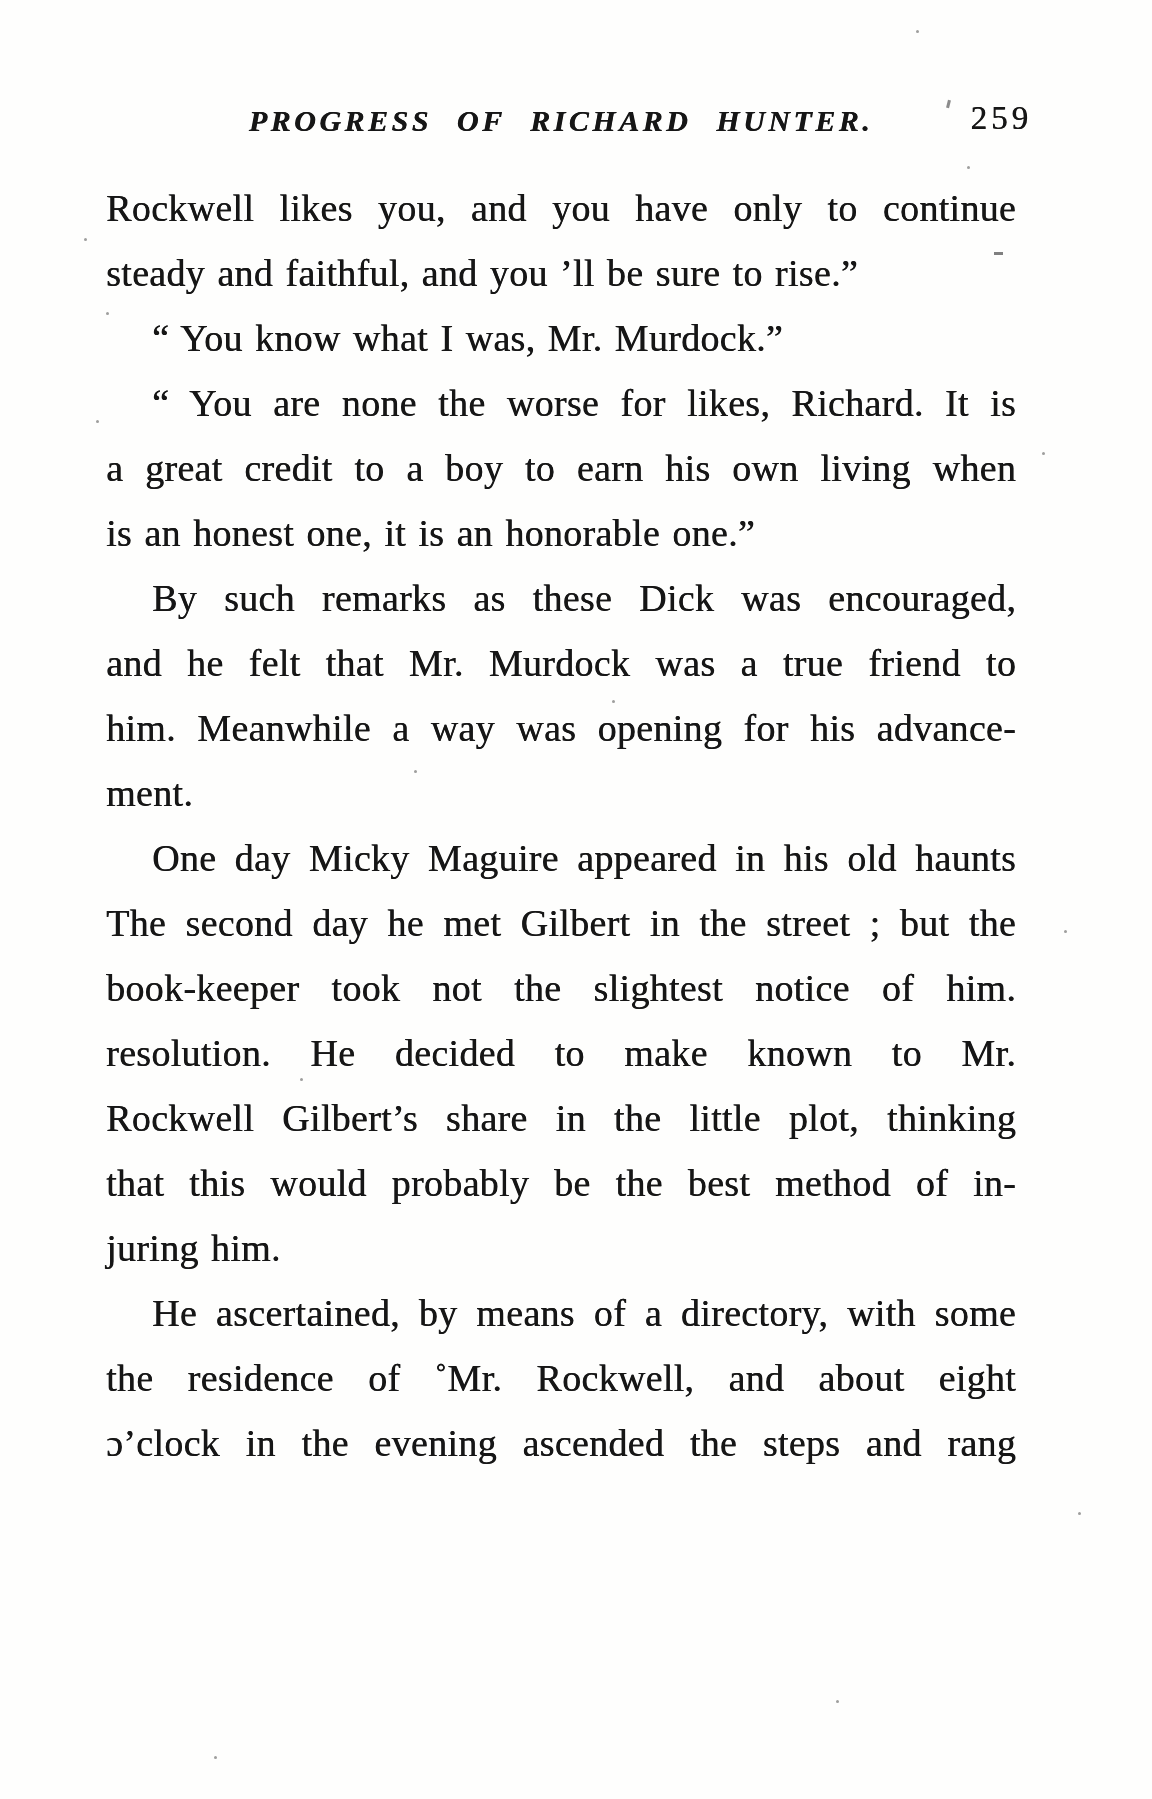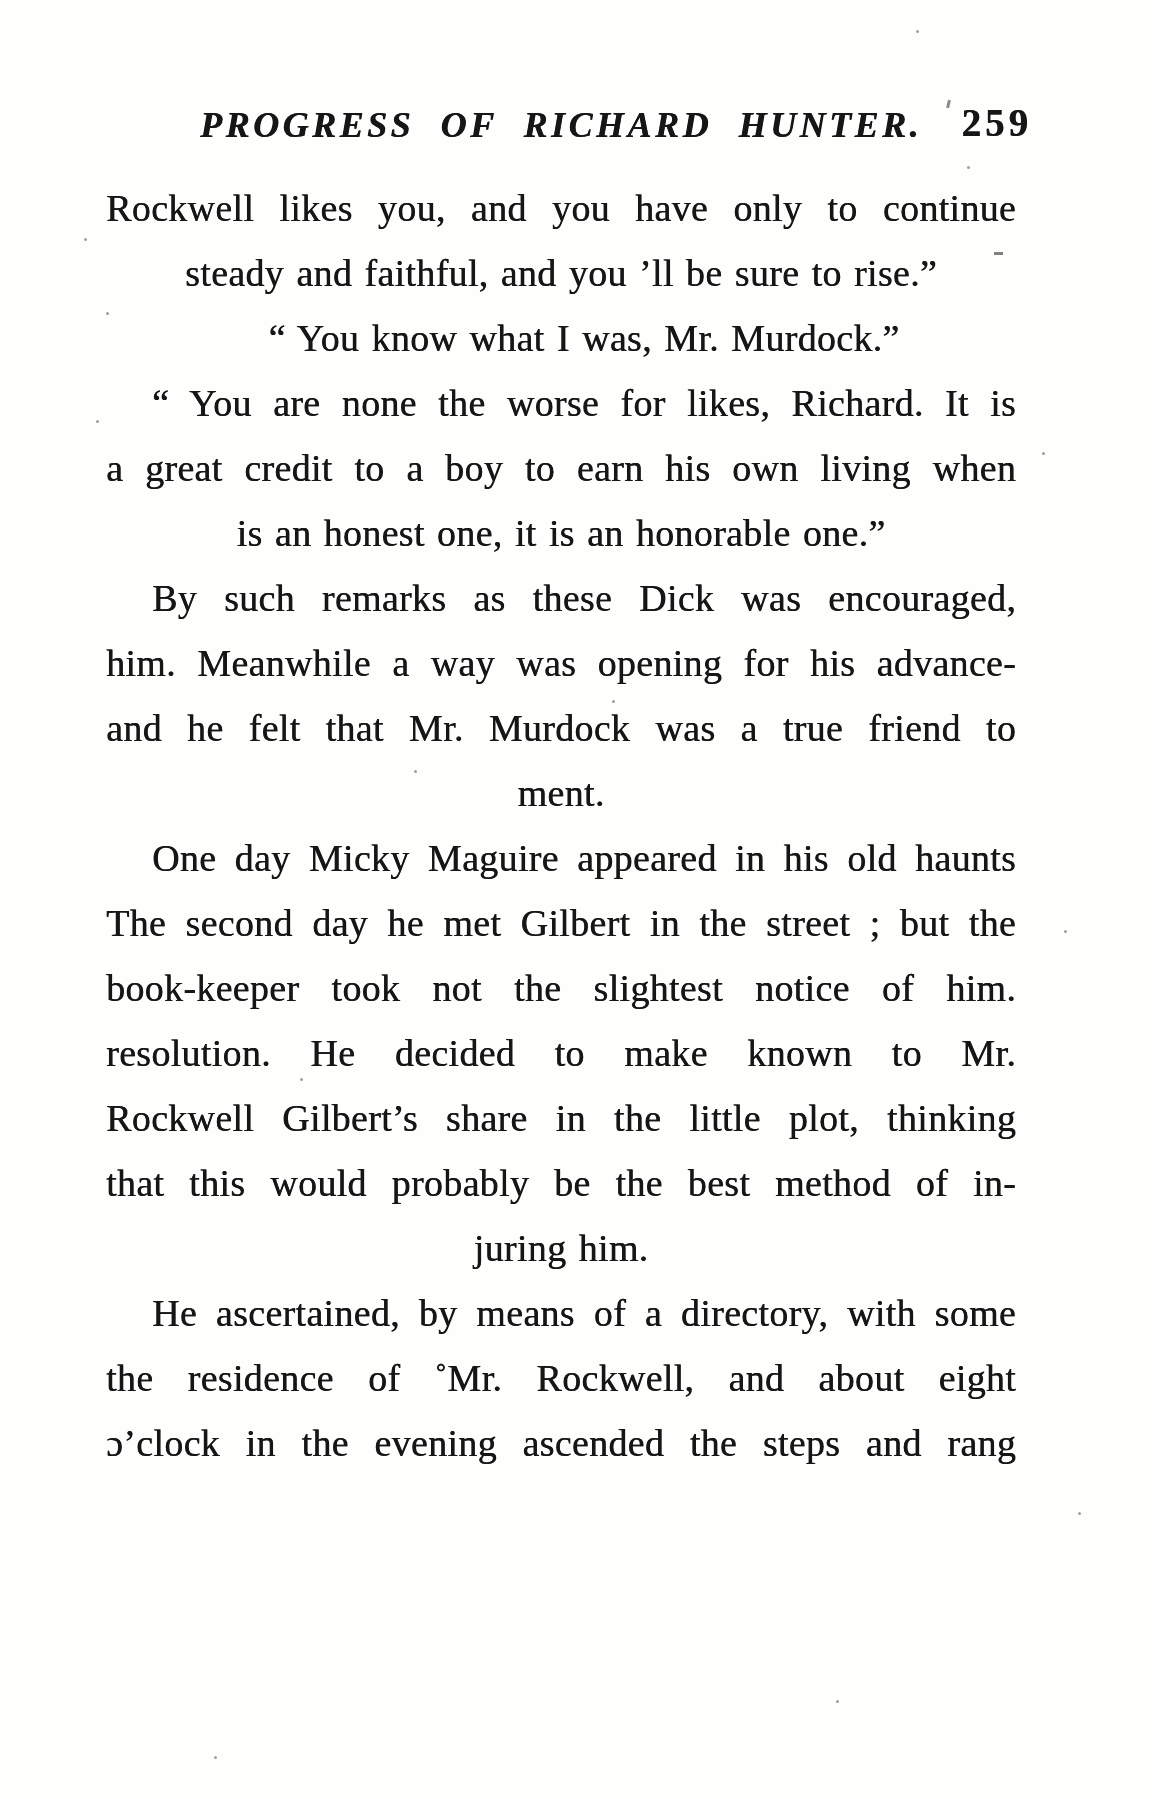--- a/index.html
+++ b/index.html
@@ -25,33 +25,32 @@
     height: 46px;
   }
   .running-title {
     position: absolute;
     left: 50%;
     top: 4px;
     transform: translateX(-50%);
     white-space: nowrap;
     font-style: italic;
     font-weight: bold;
-    font-size: 36px;
+    font-size: 30px;
     letter-spacing: 3.5px;
     word-spacing: 14px;
     text-shadow: 0.4px 0 0 currentColor;
   }
   .page-number {
     position: absolute;
     right: -16px;
     top: 0;
-    font-size: 39px;
+    font-size: 33px;
     letter-spacing: 4px;
     text-shadow: 0.5px 0 0 currentColor;
-    font-weight: bold;
   }
   
   .body-text {
     position: absolute;
     top: 176px;
     left: 106px;
     width: 910px;
   }
   .line {
     height: 65px;
@@ -60,21 +59,21 @@
     letter-spacing: 0.3px;
     word-spacing: 2.5px;
     white-space: normal;
     text-shadow: 0.45px 0 0 currentColor;
   }
   .line.j {
     text-align: justify;
     text-align-last: justify;
   }
   .line.e {
-    text-align: center;
+    text-align: left;
   }
   .line.ind {
     text-indent: 46px;
   }
   
   .speck {
     position: absolute;
     width: 3px;
     height: 3px;
     border-radius: 50%;
@@ -108,22 +107,22 @@
   </div>
 
   <div class="body-text">
       <div class="line j">Rockwell likes you, and you have only to continue</div>
       <div class="line e">steady and faithful, and you ’ll be sure to rise.”</div>
       <div class="line e ind">“ You know what I was, Mr. Murdock.”</div>
       <div class="line j ind">“ You are none the worse for likes, Richard. It is</div>
       <div class="line j">a great credit to a boy to earn his own living when</div>
       <div class="line e">is an honest one, it is an honorable one.”</div>
       <div class="line j ind">By such remarks as these Dick was encouraged,</div>
+      <div class="line j">and he felt that Mr. Murdock was a true friend to</div>
       <div class="line j">him. Meanwhile a way was opening for his advance-</div>
-      <div class="line j">and he felt that Mr. Murdock was a true friend to</div>
       <div class="line e">ment.</div>
       <div class="line j ind">One day Micky Maguire appeared in his old haunts</div>
       <div class="line j">The second day he met Gilbert in the street ; but the</div>
       <div class="line j">book-keeper took not the slightest notice of him.</div>
       <div class="line j">resolution. He decided to make known to Mr.</div>
       <div class="line j">Rockwell Gilbert’s share in the little plot, thinking</div>
       <div class="line j">that this would probably be the best method of in-</div>
       <div class="line e">juring him.</div>
       <div class="line j ind">He ascertained, by means of a directory, with some</div>
       <div class="line j">the residence of ˚Mr. Rockwell, and about eight</div>

